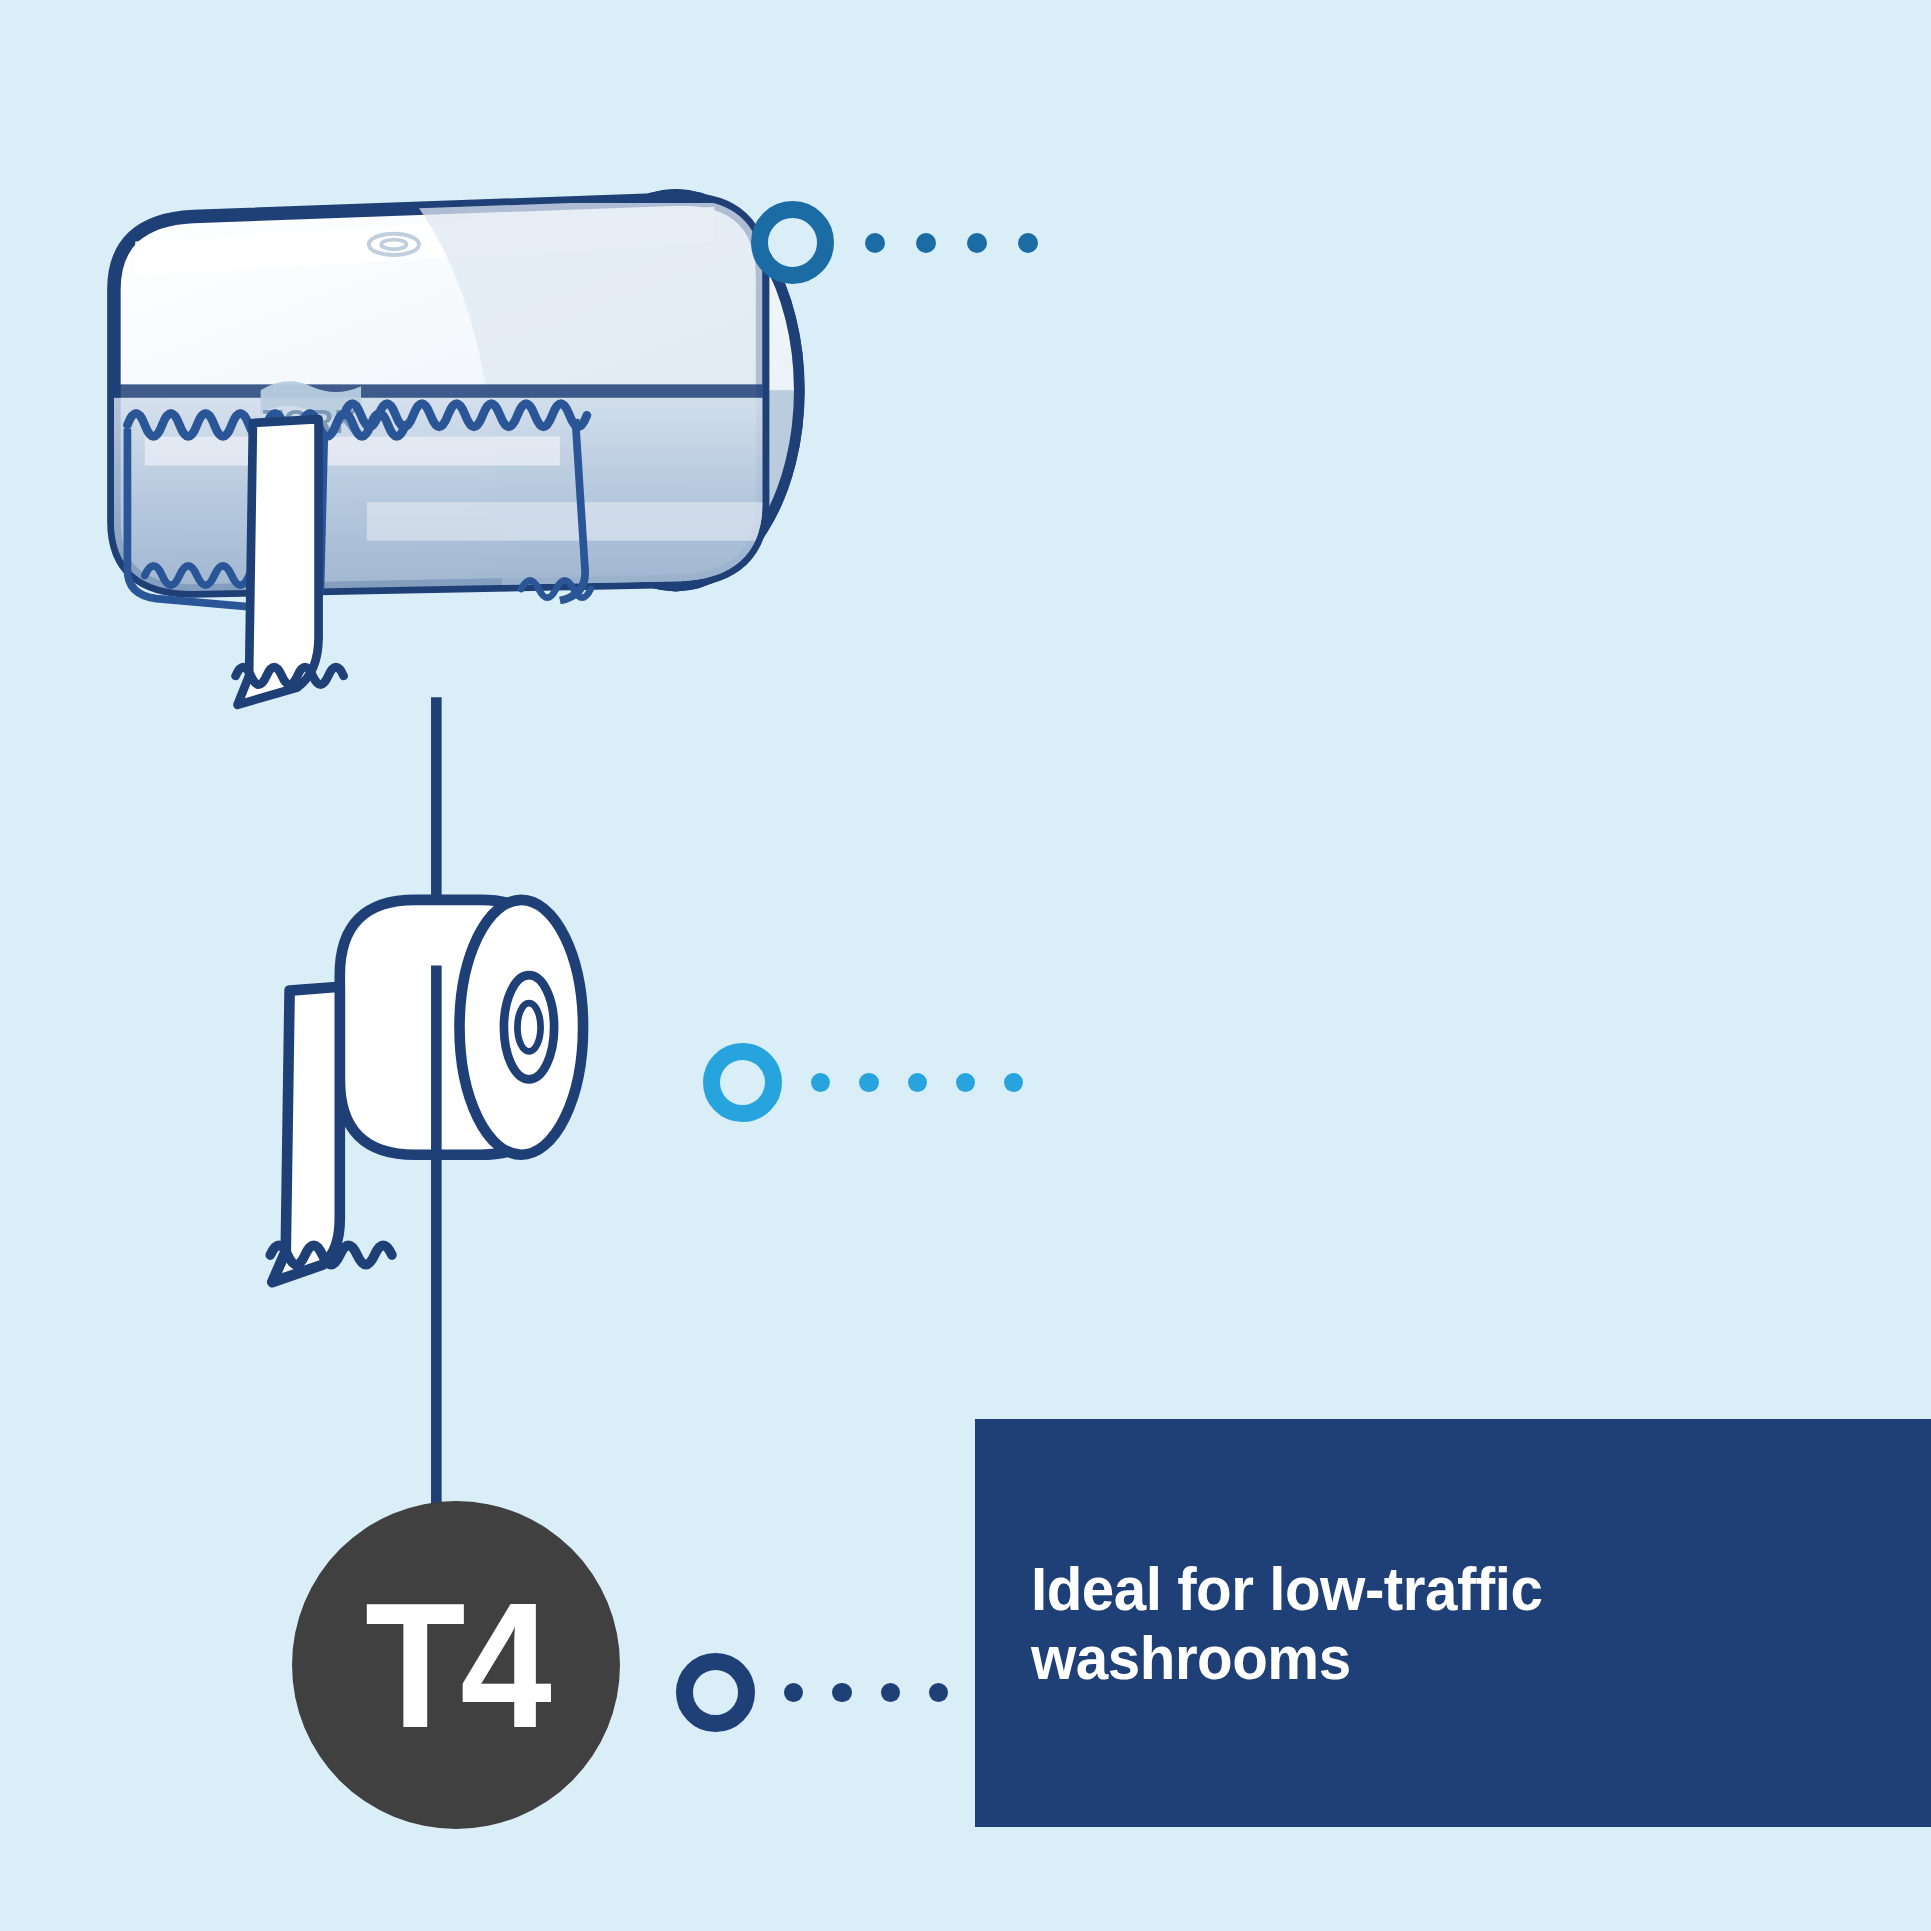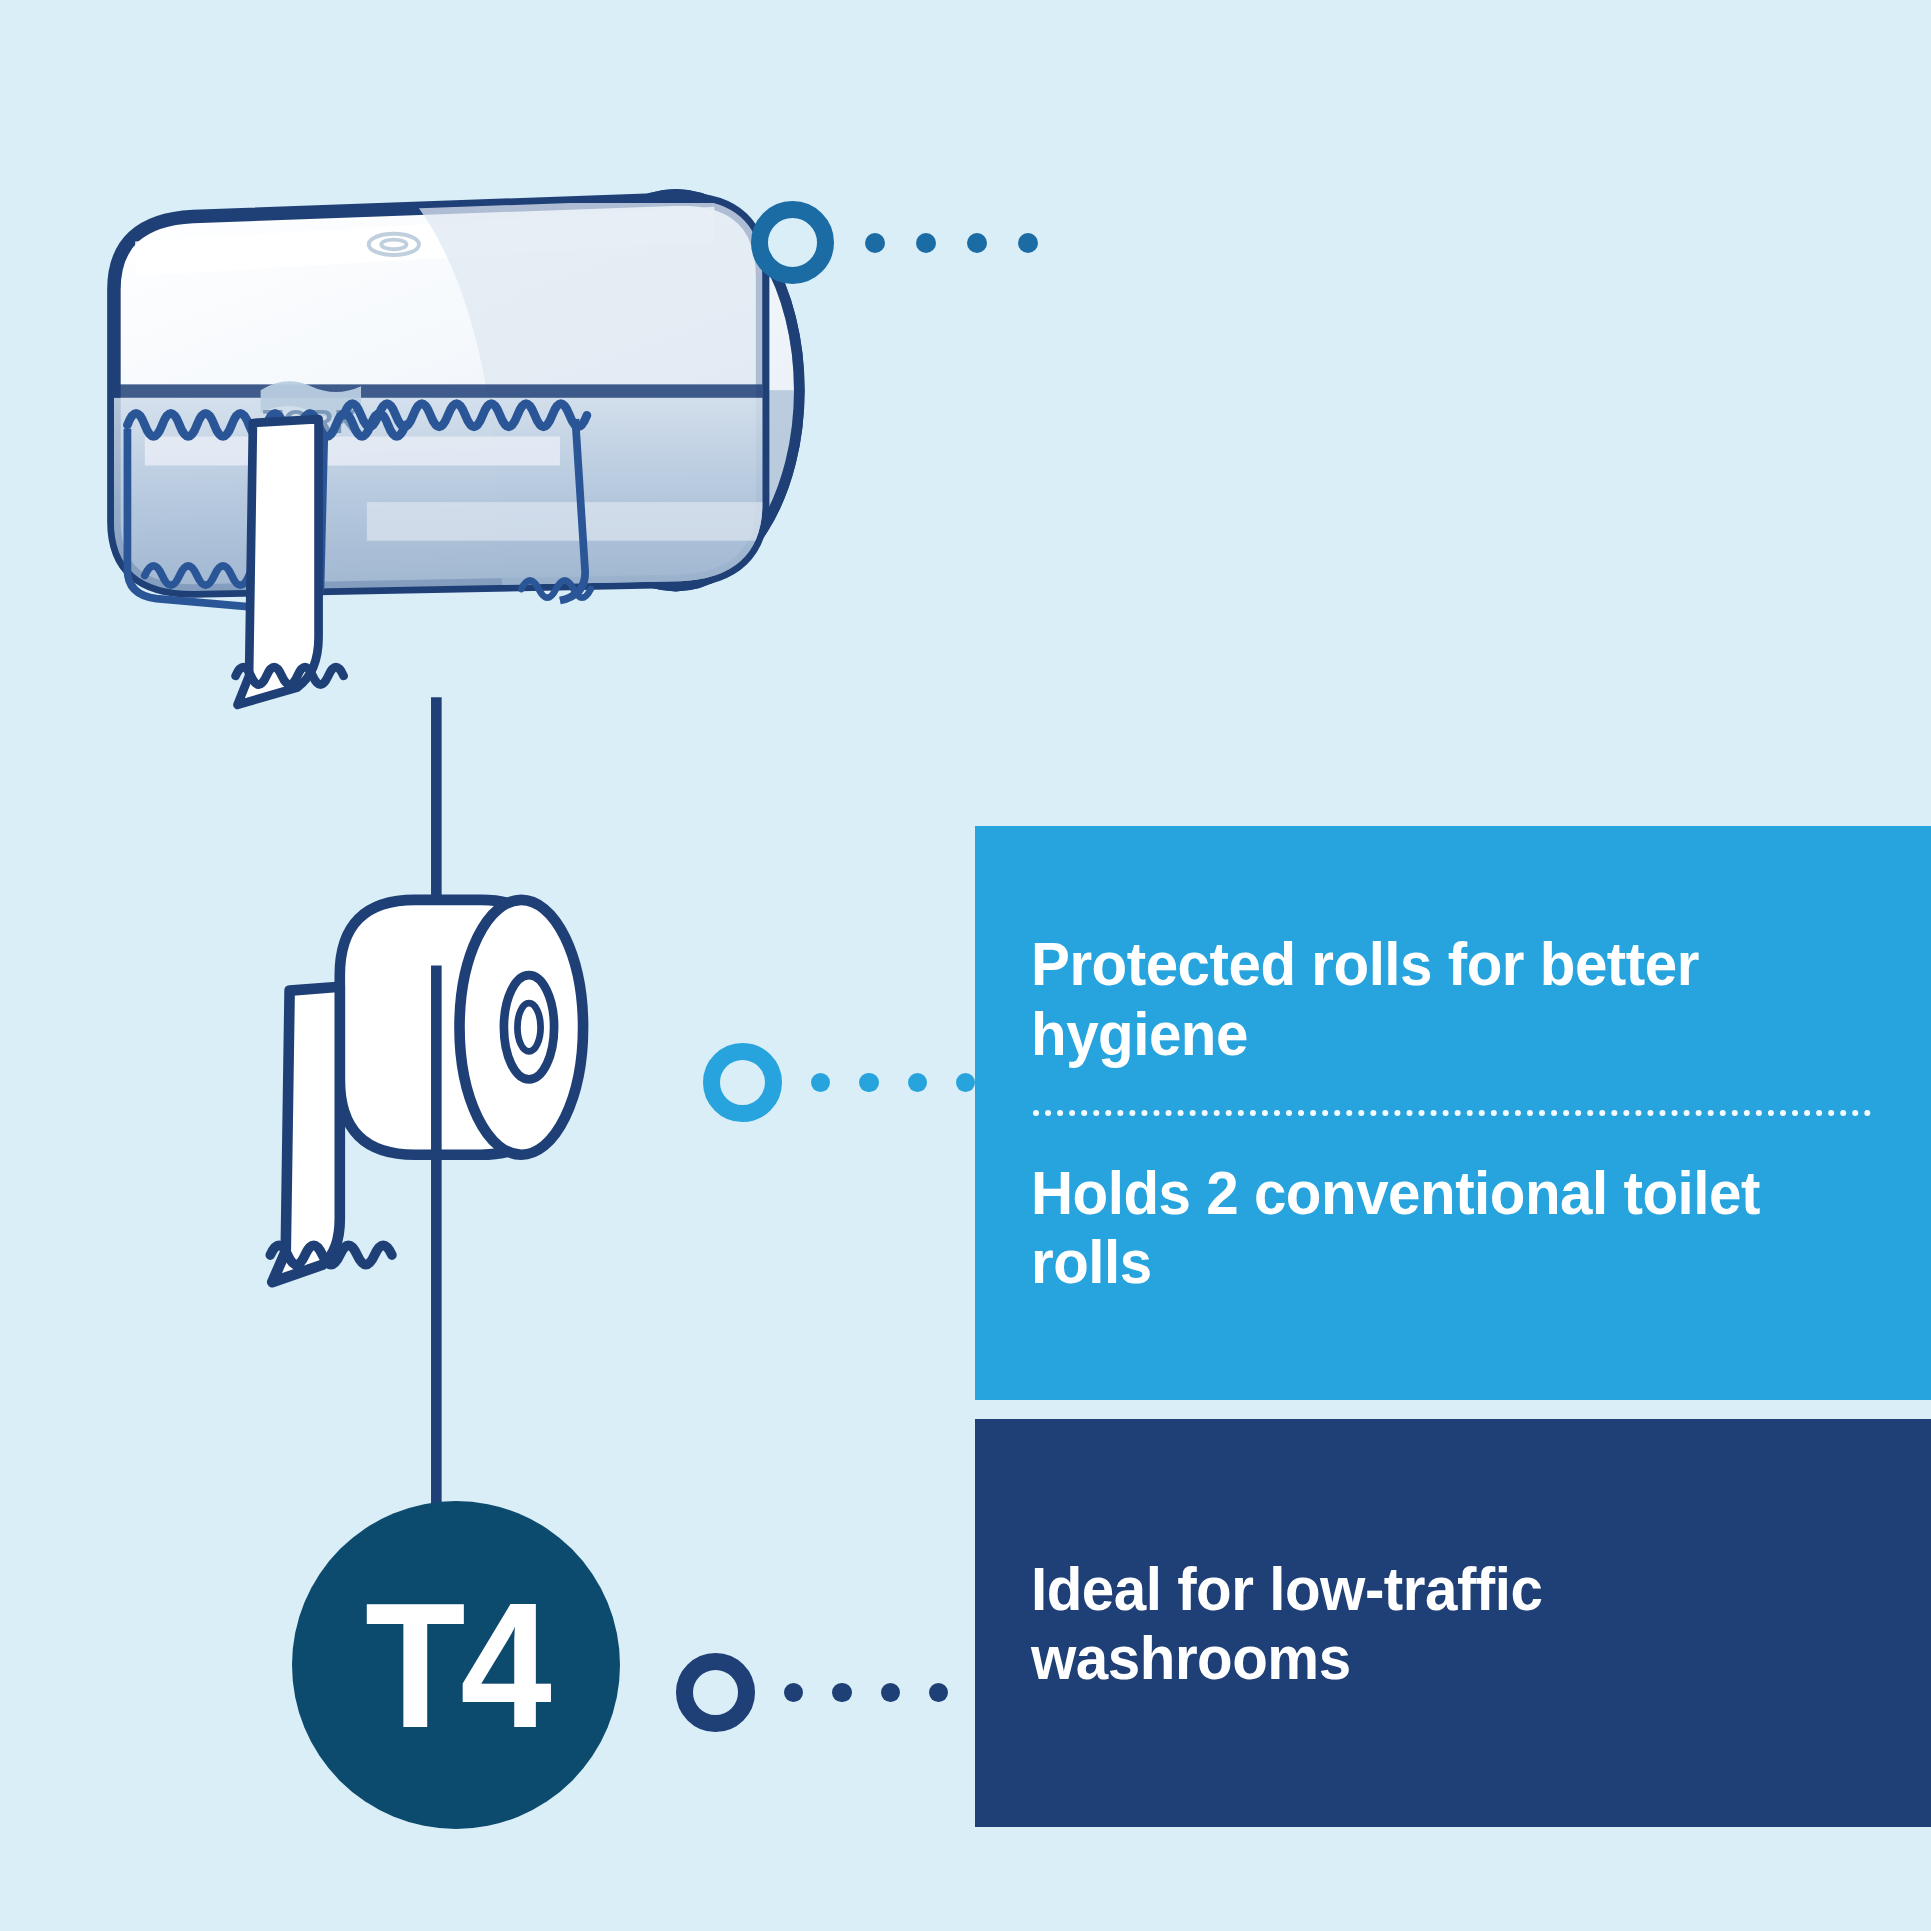--- a/index.html
+++ b/index.html
@@ -198,21 +198,21 @@
 
         <path d="M352 1022 L352 1262 q0 34 -18 48 L282 1328 L296 1296 L300 1026 Z" fill="#ffffff" stroke="#1f3f77" stroke-width="11" stroke-linejoin="round"></path>
         <path d="M280 1300 q9 -20 18 0 q9 20 18 0 q9 -20 18 0 q9 20 18 0
                  q9 -20 18 0 q9 20 18 0 q9 -20 18 0" fill="none" stroke="#1f3f77" stroke-width="10" stroke-linecap="round"></path>
       </g>
 
       <line x1="452" y1="1000" x2="452" y2="1566" stroke="#1f3f77" stroke-width="11"></line>
     </svg>
   </div>
 
-  <div id="t4-badge" style="background: #0c4a6e;">
+  <div id="t4-badge" style="background: #404040;">
     <span class="t4-text" style="color: rgb(255, 255, 255);">T4</span>
   </div>
 
   <div class="connector" id="conn-0">
     <span class="ring" style="border-color: rgb(27, 107, 165);"></span>
     <span class="dots">
       <span class="dot" style="background: rgb(27, 107, 165);"></span>
       <span class="dot" style="background: rgb(27, 107, 165);"></span>
       <span class="dot" style="background: rgb(27, 107, 165);"></span>
       <span class="dot" style="background: rgb(27, 107, 165);"></span>
@@ -235,24 +235,19 @@
     <span class="dots">
       <span class="dot" style="background: rgb(31, 63, 119);"></span>
       <span class="dot" style="background: rgb(31, 63, 119);"></span>
       <span class="dot" style="background: rgb(31, 63, 119);"></span>
       <span class="dot" style="background: rgb(31, 63, 119);"></span>
       <span class="dot" style="background: rgb(31, 63, 119);"></span>
     </span>
   </div>
 
 
-  <div class="panel" id="panel-1" style="background: rgb(39, 164, 221);">
-    <div class="feature">Protected rolls for better hygiene</div>
-    <div class="feature-sep"></div>
-    <div class="feature">Holds 2 conventional toilet rolls</div>
-  </div>
 
   <div class="panel" id="panel-2" style="background: rgb(31, 63, 119);">
     <div class="feature">Ideal for low-traffic washrooms</div>
   </div>
 
 </div>
 
 
 </body></html>

